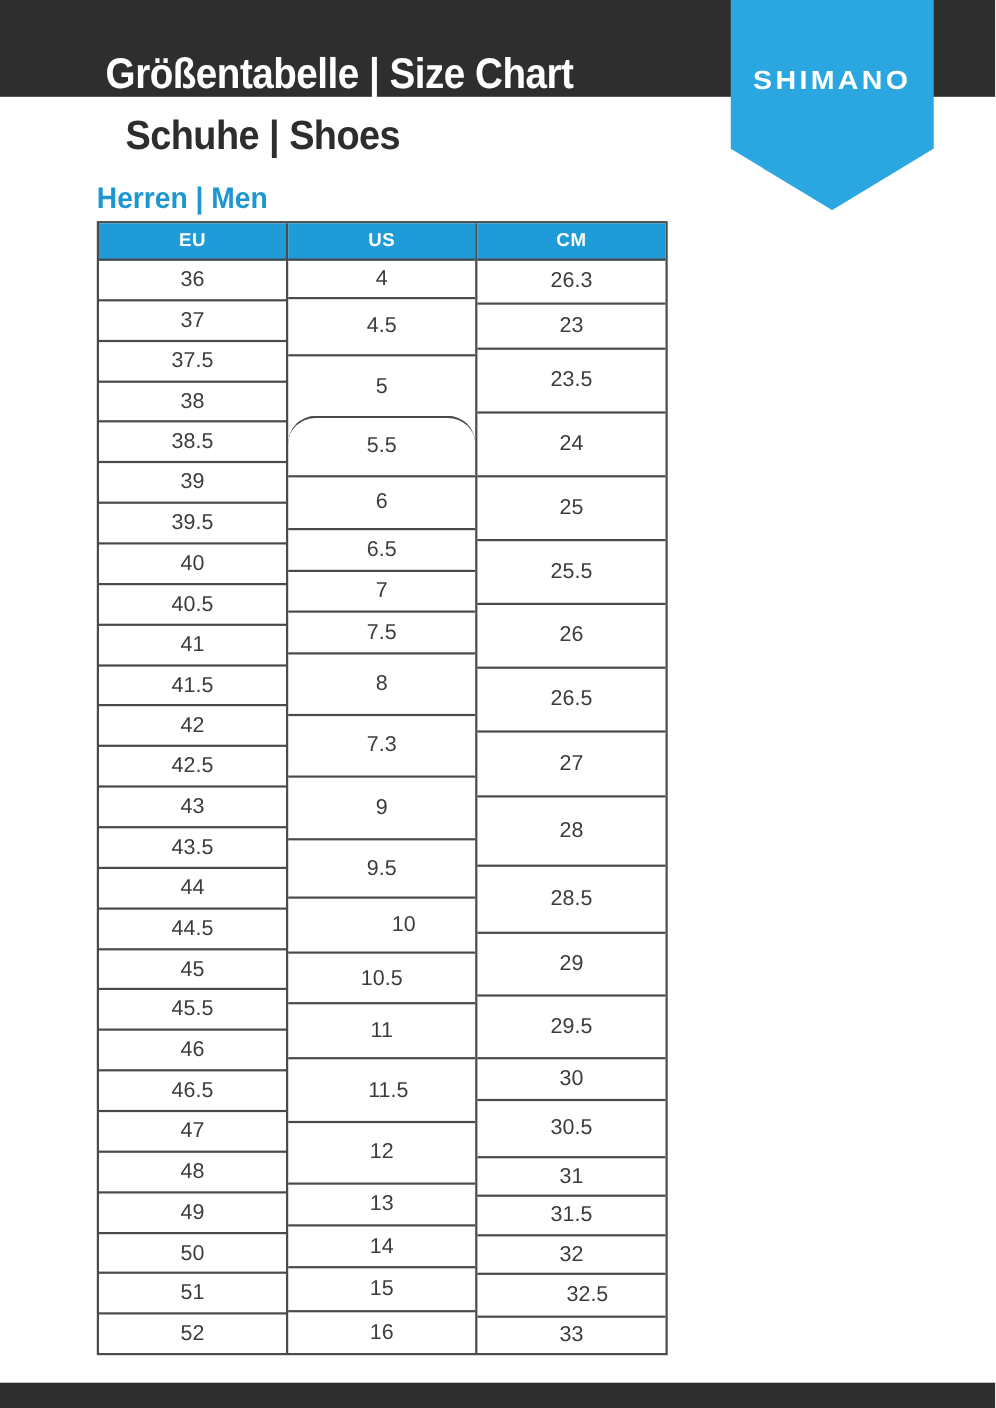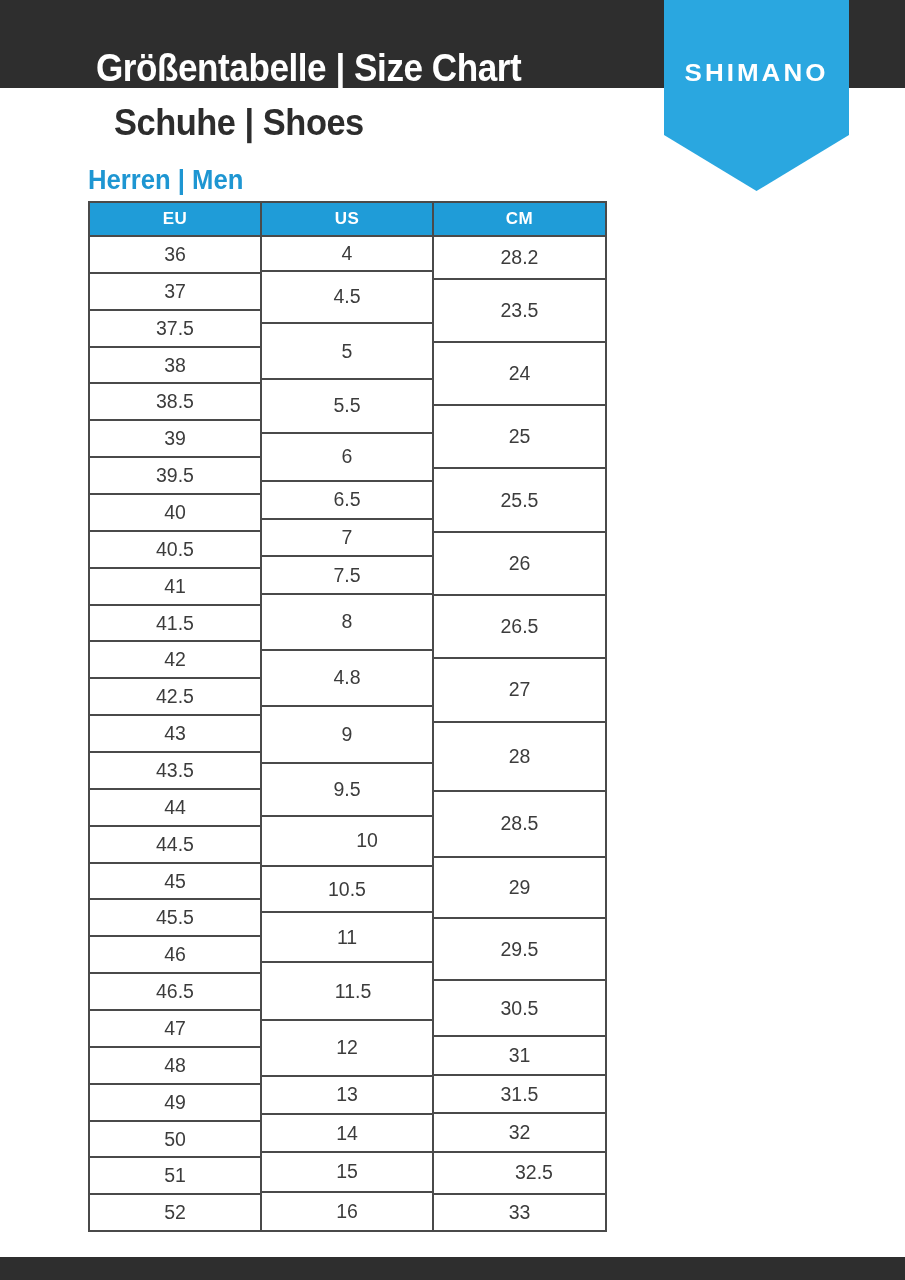--- a/index.html
+++ b/index.html
@@ -122,55 +122,57 @@
           <div class="td" style="flex-grow: 37;">51</div>
           <div class="td" style="flex-grow: 37;">52</div>
         </div>
       </div>
       <div class="col">
         <div class="th">US</div>
         <div class="col-body">
           <div class="td first" style="flex-grow: 34;">4</div>
           <div class="td" style="flex-grow: 53;">4.5</div>
           <div class="td" style="flex-grow: 56;">5</div>
-          <div class="td" style="flex-grow: 54;">5.5</div>
+          <div class="td" style="flex-grow: 54; border-radius: 25px;">5.5</div>
           <div class="td" style="flex-grow: 48;">6</div>
           <div class="td" style="flex-grow: 38;">6.5</div>
           <div class="td" style="flex-grow: 37;">7</div>
           <div class="td" style="flex-grow: 37;">7.5</div>
           <div class="td" style="flex-grow: 56;">8</div>
-          <div class="td" style="flex-grow: 57;">4.8</div>
+          <div class="td" style="flex-grow: 57;">7.3</div>
           <div class="td" style="flex-grow: 57;">9</div>
           <div class="td" style="flex-grow: 53;">9.5</div>
           <div class="td" style="flex-grow: 51; padding-left: 40px;">10</div>
           <div class="td" style="flex-grow: 46;">10.5</div>
           <div class="td" style="flex-grow: 50;">11</div>
           <div class="td" style="flex-grow: 58; padding-left: 12px;">11.5</div>
           <div class="td" style="flex-grow: 56;">12</div>
           <div class="td" style="flex-grow: 38;">13</div>
           <div class="td" style="flex-grow: 38;">14</div>
           <div class="td" style="flex-grow: 39;">15</div>
           <div class="td" style="flex-grow: 39;">16</div>
         </div>
       </div>
       <div class="col">
         <div class="th">CM</div>
         <div class="col-body">
-          <div class="td first" style="flex-grow: 35;">28.2</div>
+          <div class="td first" style="flex-grow: 35;">26.3</div>
+          <div class="td" style="flex-grow: 36;">23</div>
           <div class="td" style="flex-grow: 52;">23.5</div>
           <div class="td" style="flex-grow: 52;">24</div>
           <div class="td" style="flex-grow: 52;">25</div>
           <div class="td" style="flex-grow: 52;">25.5</div>
           <div class="td" style="flex-grow: 52;">26</div>
           <div class="td" style="flex-grow: 52;">26.5</div>
           <div class="td" style="flex-grow: 53;">27</div>
           <div class="td" style="flex-grow: 57;">28</div>
           <div class="td" style="flex-grow: 54;">28.5</div>
           <div class="td" style="flex-grow: 51;">29</div>
           <div class="td" style="flex-grow: 51;">29.5</div>
+          <div class="td" style="flex-grow: 34;">30</div>
           <div class="td" style="flex-grow: 46;">30.5</div>
           <div class="td" style="flex-grow: 31;">31</div>
           <div class="td" style="flex-grow: 31;">31.5</div>
           <div class="td" style="flex-grow: 31;">32</div>
           <div class="td" style="flex-grow: 34; padding-left: 29px;">32.5</div>
           <div class="td" style="flex-grow: 30;">33</div>
         </div>
       </div>
     </div>
 

